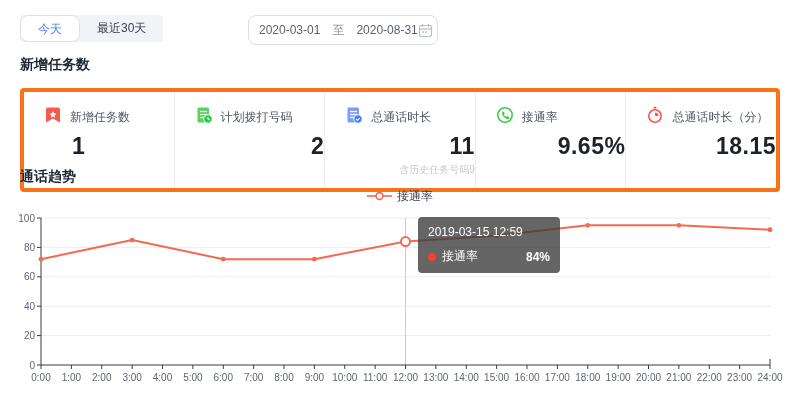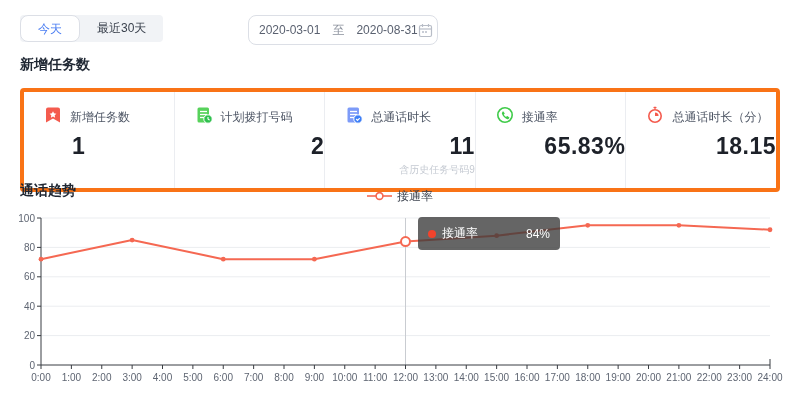--- a/index.html
+++ b/index.html
@@ -39,21 +39,21 @@
     justify-content:center; align-items:center; gap:5px; font-size:12px; color:#3a414d;
     cursor:pointer; }
   .chart-wrap { position:absolute; left:10px; top:205px; width:780px; height:190px; }
   .tooltip { position:absolute; left:408px; top:12px; width:142px;
     background:rgba(58,58,58,.78); border-radius:4px; padding:8px 10px; color:#fff;
     font-size:12px; pointer-events:none; z-index:5; }
   .tooltip .tt-title { margin-bottom:9px; white-space:nowrap; }
   .tooltip .tt-row { display:flex; align-items:center; }
   .tooltip .dot { width:8px; height:8px; border-radius:50%; background:#f4432c;
     margin-right:6px; flex:0 0 auto; }
-  .tooltip .tt-val { margin-left:auto; }
+  .tooltip .tt-val { margin-left:auto;font-weight:bold; }
 </style>
 </head>
 <body>
 
 <div class="page">
 
   <div class="tabs">
     <div class="tab active">今天</div>
     <div class="tab">最近30天</div>
   </div>
@@ -130,41 +130,41 @@
     <div class="card">
       <div class="row">
         <span>
           <svg width="18" height="18" viewBox="0 0 18 18">
             <circle cx="9" cy="9" r="7.2" fill="none" stroke="#3fcb49" stroke-width="1.6"></circle>
             <path d="M6.6 5.6c.3-.3.8-.25 1.05.1l.95 1.45c.2.32.13.74-.17.97l-.62.5c.45 1.05 1.3 1.9 2.35 2.35l.5-.62c.23-.3.65-.37.97-.17l1.45.95c.35.25.4.75.1 1.05l-.7.7c-.32.32-.8.45-1.23.3-2.5-.85-4.48-2.83-5.33-5.33-.15-.43-.02-.9.3-1.23z" fill="#3fcb49"></path>
           </svg>
         </span>
         <span class="lbl">接通率</span>
       </div>
-      <div class="val">65.83%</div>
+      <div class="val">9.65%</div>
     </div>
 
     <div class="card">
       <div class="row">
         <span>
           <svg width="18" height="18" viewBox="0 0 18 18">
             <rect x="7.4" y="0.8" width="3.2" height="1.6" rx="0.8" fill="#f45b4e"></rect>
             <line x1="9" y1="2.4" x2="9" y2="3.6" stroke="#f45b4e" stroke-width="1.3"></line>
             <circle cx="9" cy="10" r="6.2" fill="none" stroke="#f45b4e" stroke-width="1.6"></circle>
             <path d="M9 10 L9 6.4 A3.6 3.6 0 0 1 12.6 10 Z" fill="#f45b4e"></path>
           </svg>
         </span>
         <span class="lbl">总通话时长（分）</span>
       </div>
       <div class="val">18.15</div>
     </div>
 
   </div>
 
-  <div class="sec-title" style="top:182px">通话趋势</div>
+  <div class="sec-title" style="top:168px">通话趋势</div>
 
   <div class="legend">
     <span>
       <svg width="25" height="10" viewBox="0 0 25 10">
         <line x1="0" y1="5" x2="25" y2="5" stroke="#f56852" stroke-width="1.6"></line>
         <circle cx="12.5" cy="5" r="3.4" fill="#fff" stroke="#f56852" stroke-width="1.6"></circle>
       </svg>
     </span>
     <span>接通率</span>
   </div>
@@ -247,20 +247,21 @@
         <circle cx="122.125" cy="35.05" r="2.4" fill="#f56852"></circle>
         <circle cx="213.25" cy="54.16" r="2.4" fill="#f56852"></circle>
         <circle cx="304.375" cy="54.16" r="2.4" fill="#f56852"></circle>
         <circle cx="486.625" cy="30.639999999999986" r="2.4" fill="#f56852"></circle>
         <circle cx="577.75" cy="20.349999999999994" r="2.4" fill="#f56852"></circle>
         <circle cx="668.875" cy="20.349999999999994" r="2.4" fill="#f56852"></circle>
         <circle cx="760" cy="24.75999999999999" r="2.4" fill="#f56852"></circle>
         <circle cx="395.5" cy="36.519999999999996" r="4.5" fill="#fff" stroke="#f56852" stroke-width="2"></circle>
       </svg>
     <div class="tooltip">
+      <div class="tt-title">2019-03-15 12:59</div>
       <div class="tt-row">
         <span class="dot"></span>
         <span>接通率</span>
         <span class="tt-val">84%</span>
       </div>
     </div>
   </div>
 
 </div>
 

